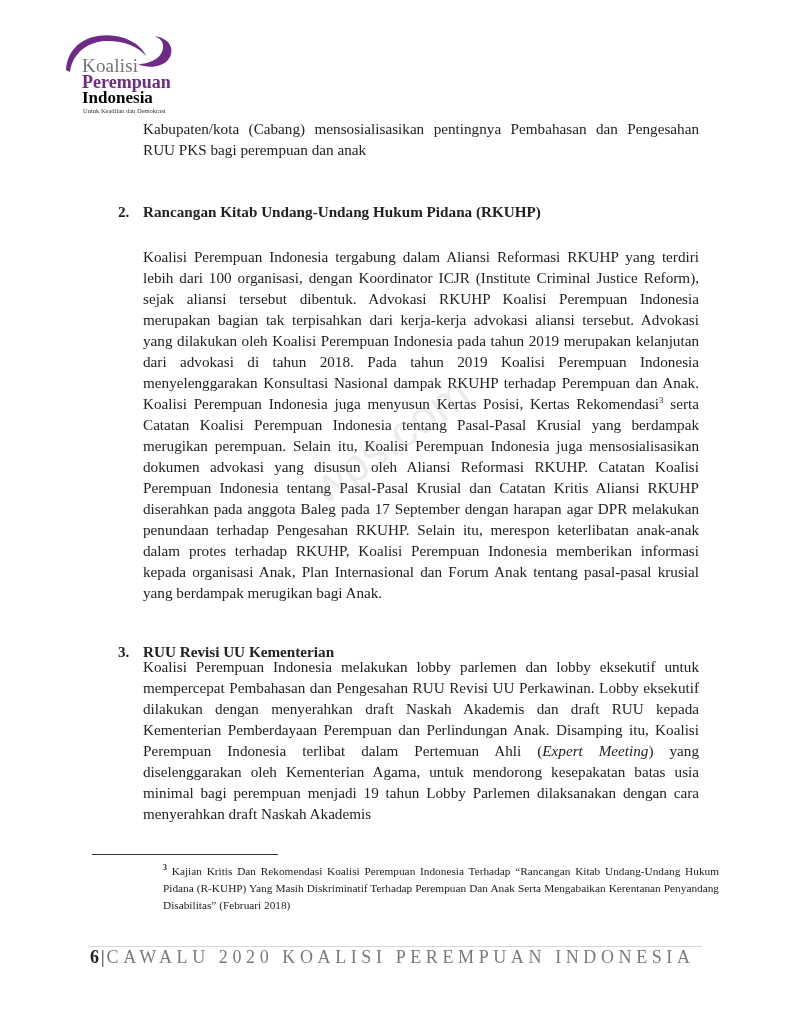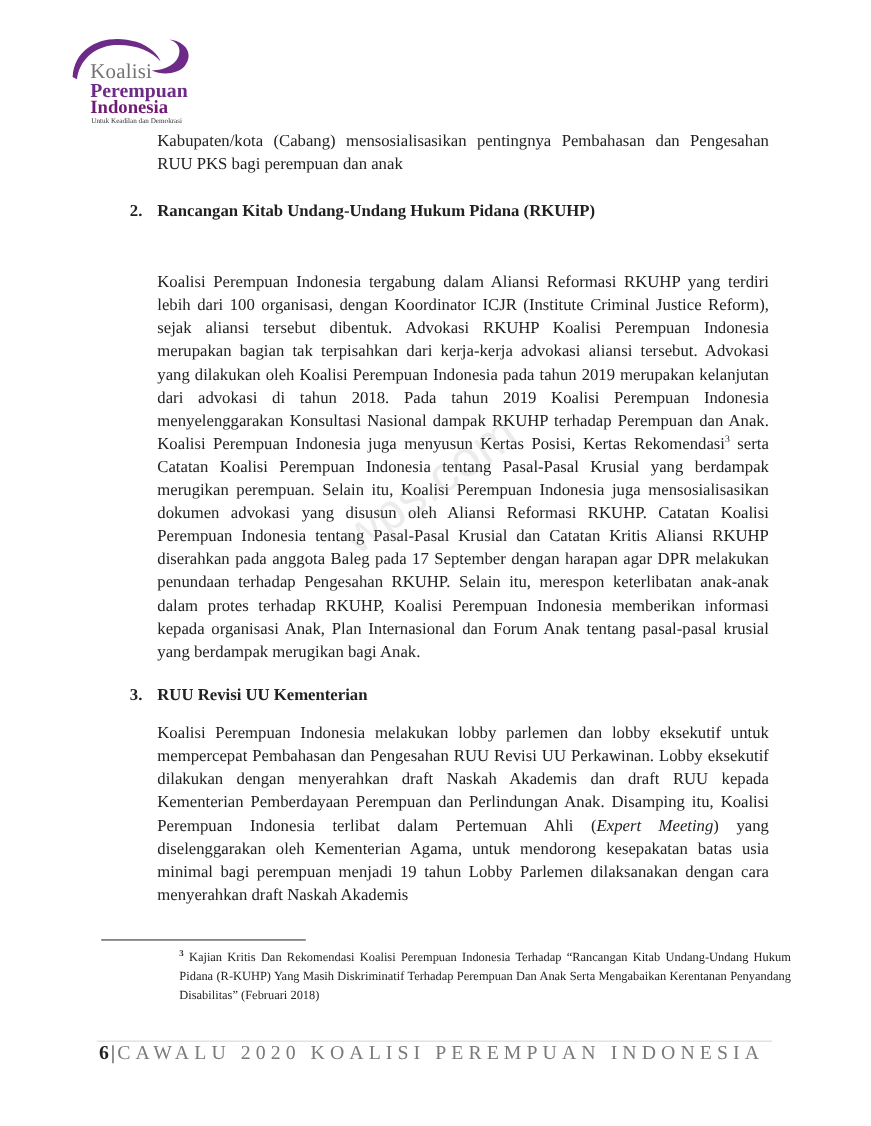--- a/index.html
+++ b/index.html
@@ -1,26 +1,26 @@
 <!DOCTYPE html>
 <html><head>
 <meta charset="utf-8">
 <style>
   html, body { margin:0; padding:0; background:#ffffff; }
   body { width:792px; height:1024px; position:relative; overflow:hidden; font-family:"Liberation Serif","DejaVu Serif",serif; color:#222; }
   .logo { position:absolute; left:58px; top:26px; width:130px; height:84px; }
   .logo svg { position:absolute; left:0; top:0; }
   .logo .l1 { position:absolute; left:24px; top:30px; font-family:"Liberation Serif",serif; font-weight:normal; font-size:19px; color:#737373; line-height:19px; letter-spacing:0.2px; }
   .logo .l2 { position:absolute; left:24px; top:48px; font-family:"Liberation Serif",serif; font-weight:bold; font-size:18px; color:#6d2a86; line-height:17px; }
-  .logo .l3 { position:absolute; left:24px; top:63px; font-family:"Liberation Serif",serif; font-weight:bold; font-size:17px; color:#701a75; line-height:17px; }
+  .logo .l3 { position:absolute; left:24px; top:63px; font-family:"Liberation Serif",serif; font-weight:bold; font-size:17px; color:#000000; line-height:17px; }
   .logo .l4 { position:absolute; left:25px; top:81px; font-family:"Liberation Serif",serif; font-size:6.5px; color:#333; white-space:nowrap; }
 
   .body-text { position:absolute; left:143px; width:556px; font-size:15.2px; line-height:21px; text-align:justify; }
   .body-text p { margin:0; }
-  .h { position:absolute; left:118px; font-weight:bold; font-size:15.2px; line-height:21px; }
+  .h { position:absolute; left:118px; font-weight:bold; font-size:15.2px; line-height:21px;margin-top:20px; }
   .h .num { display:inline-block; width:25px; }
   sup { font-size:9px; line-height:0; }
   em { font-style:italic; }
 
   .fn-rule { position:absolute; left:92px; top:854px; width:186px; height:1px; background:#333; }
   .footnote { position:absolute; left:143px; top:863px; width:556px; font-size:11.3px; line-height:17px; text-align:justify;margin-left:20px; }
   .footnote sup { font-size:8px; font-weight:bold; }
 
   .footer-rule { position:absolute; left:88px; top:946px; width:614px; height:1px; background:#d8d8d8; }
   .footer { position:absolute; left:90px; top:947px; font-size:18px; line-height:20px; white-space:nowrap; }

